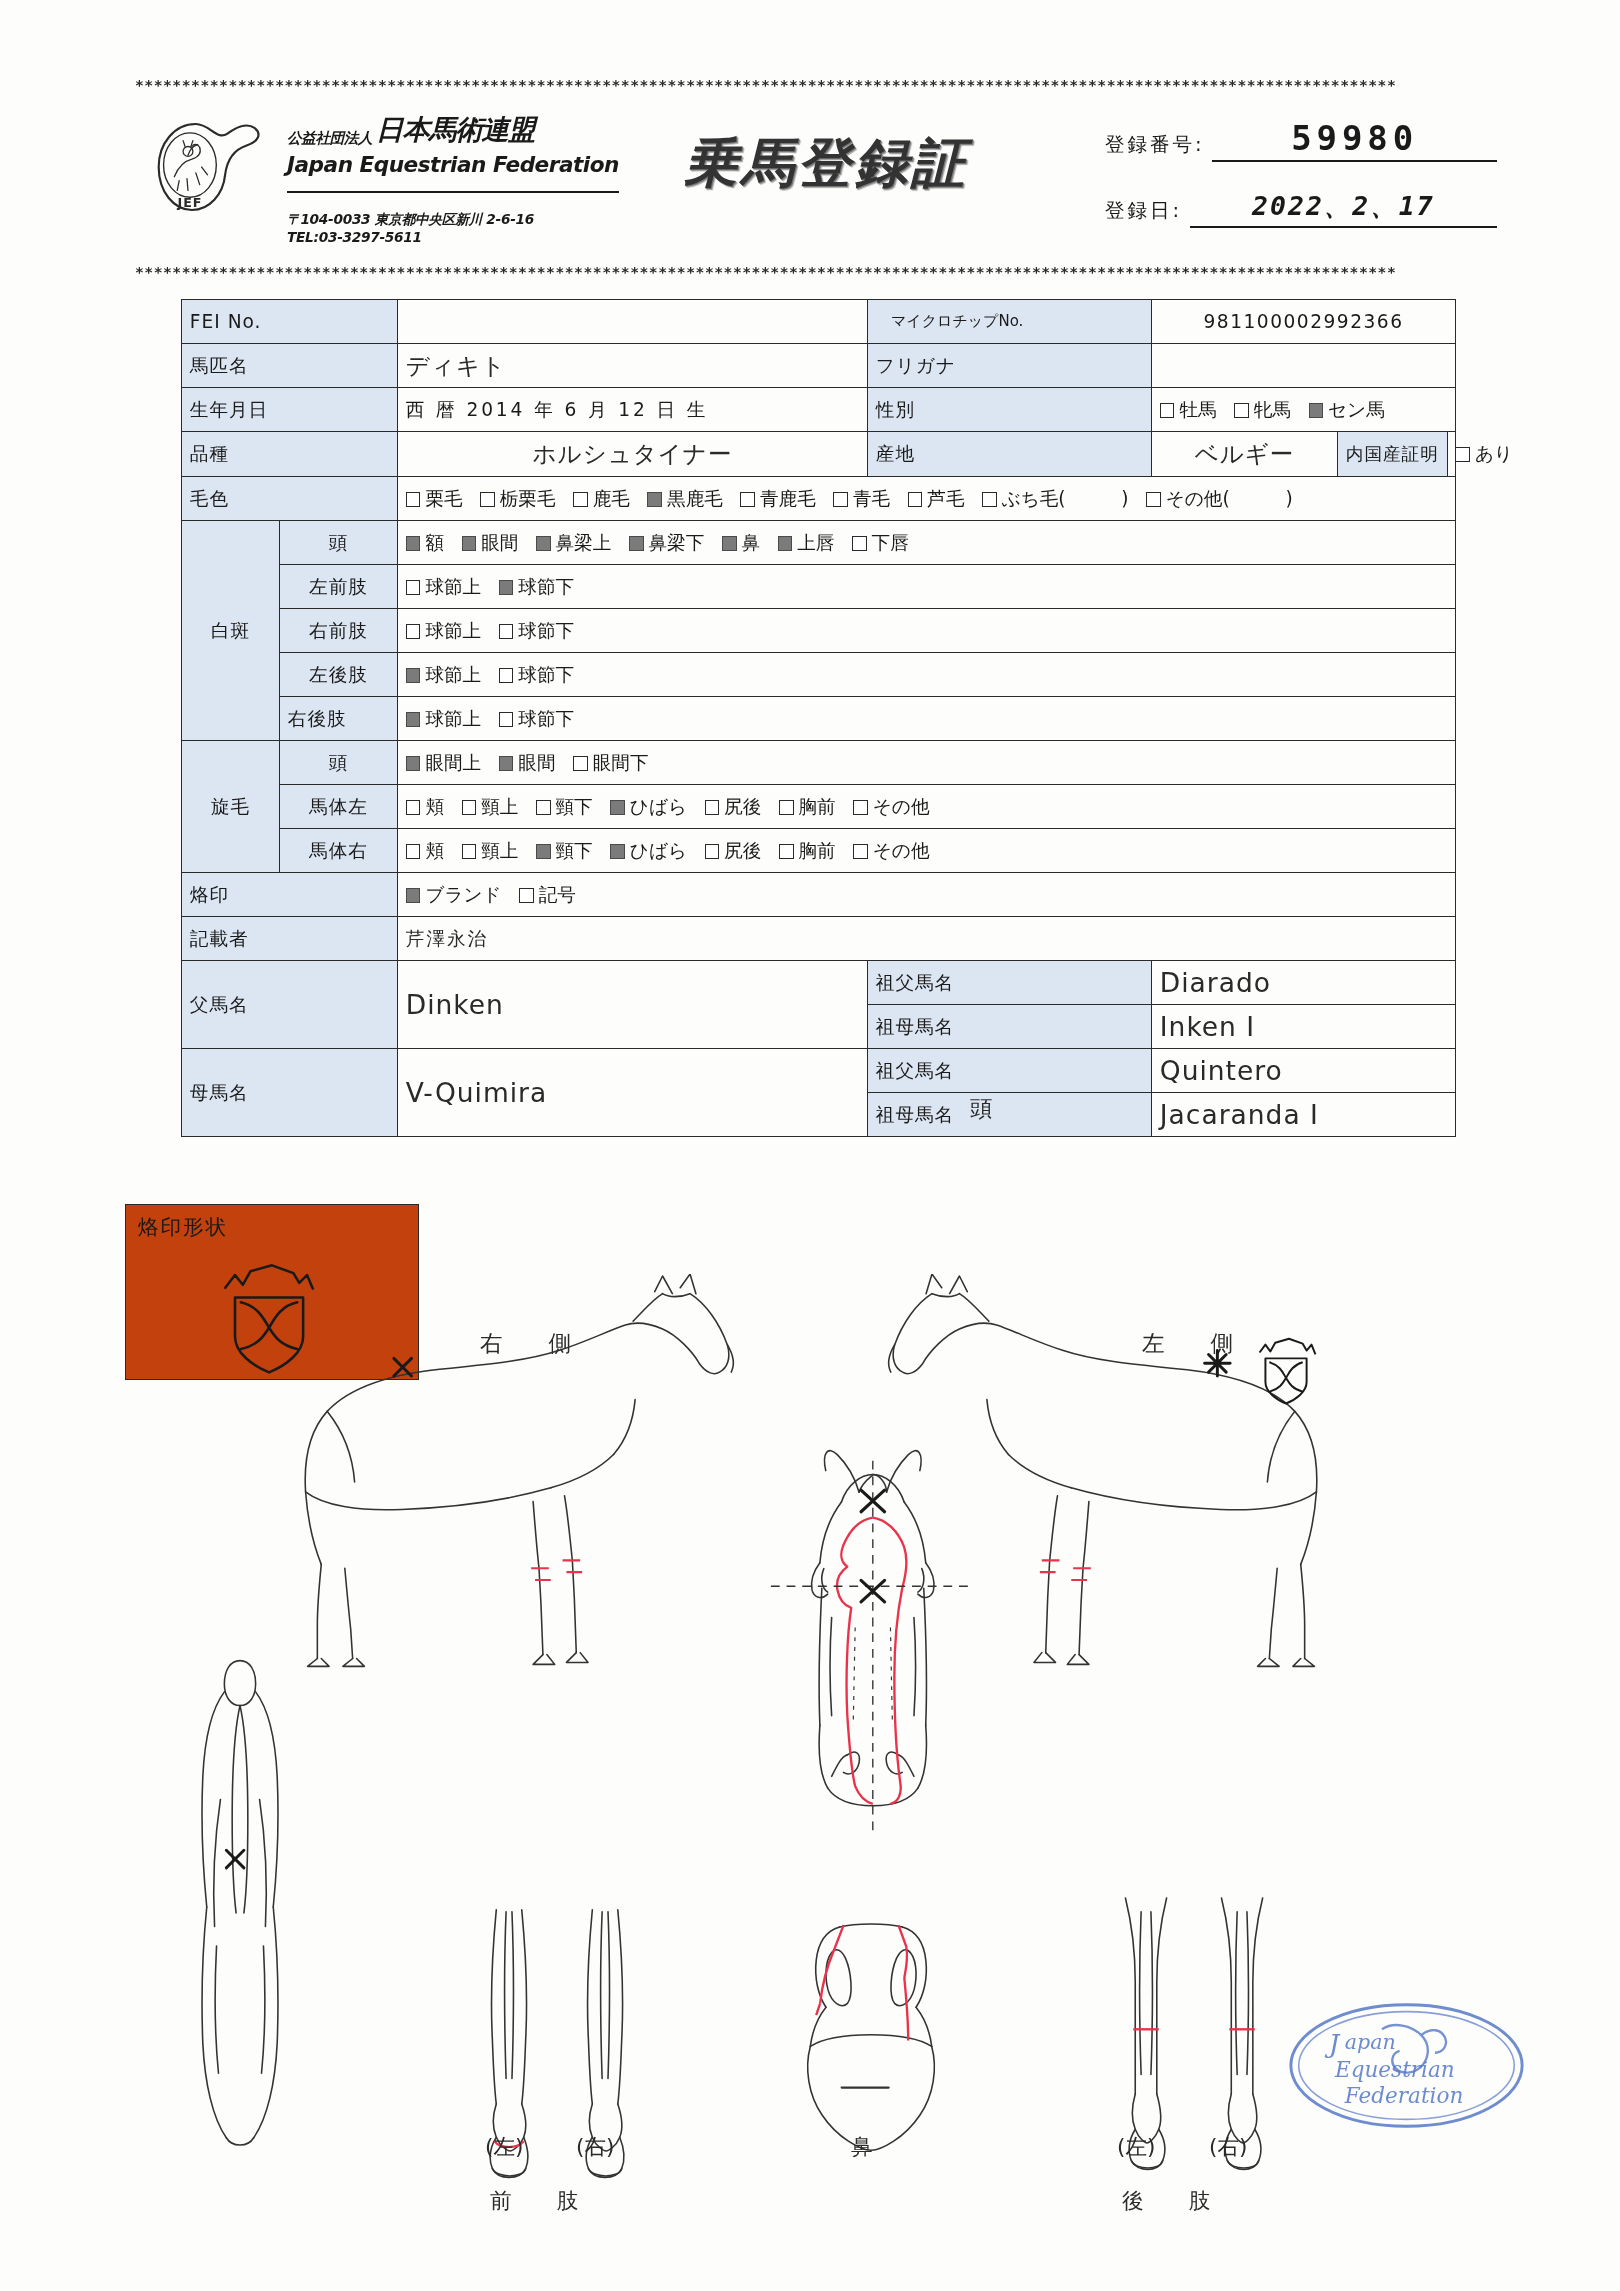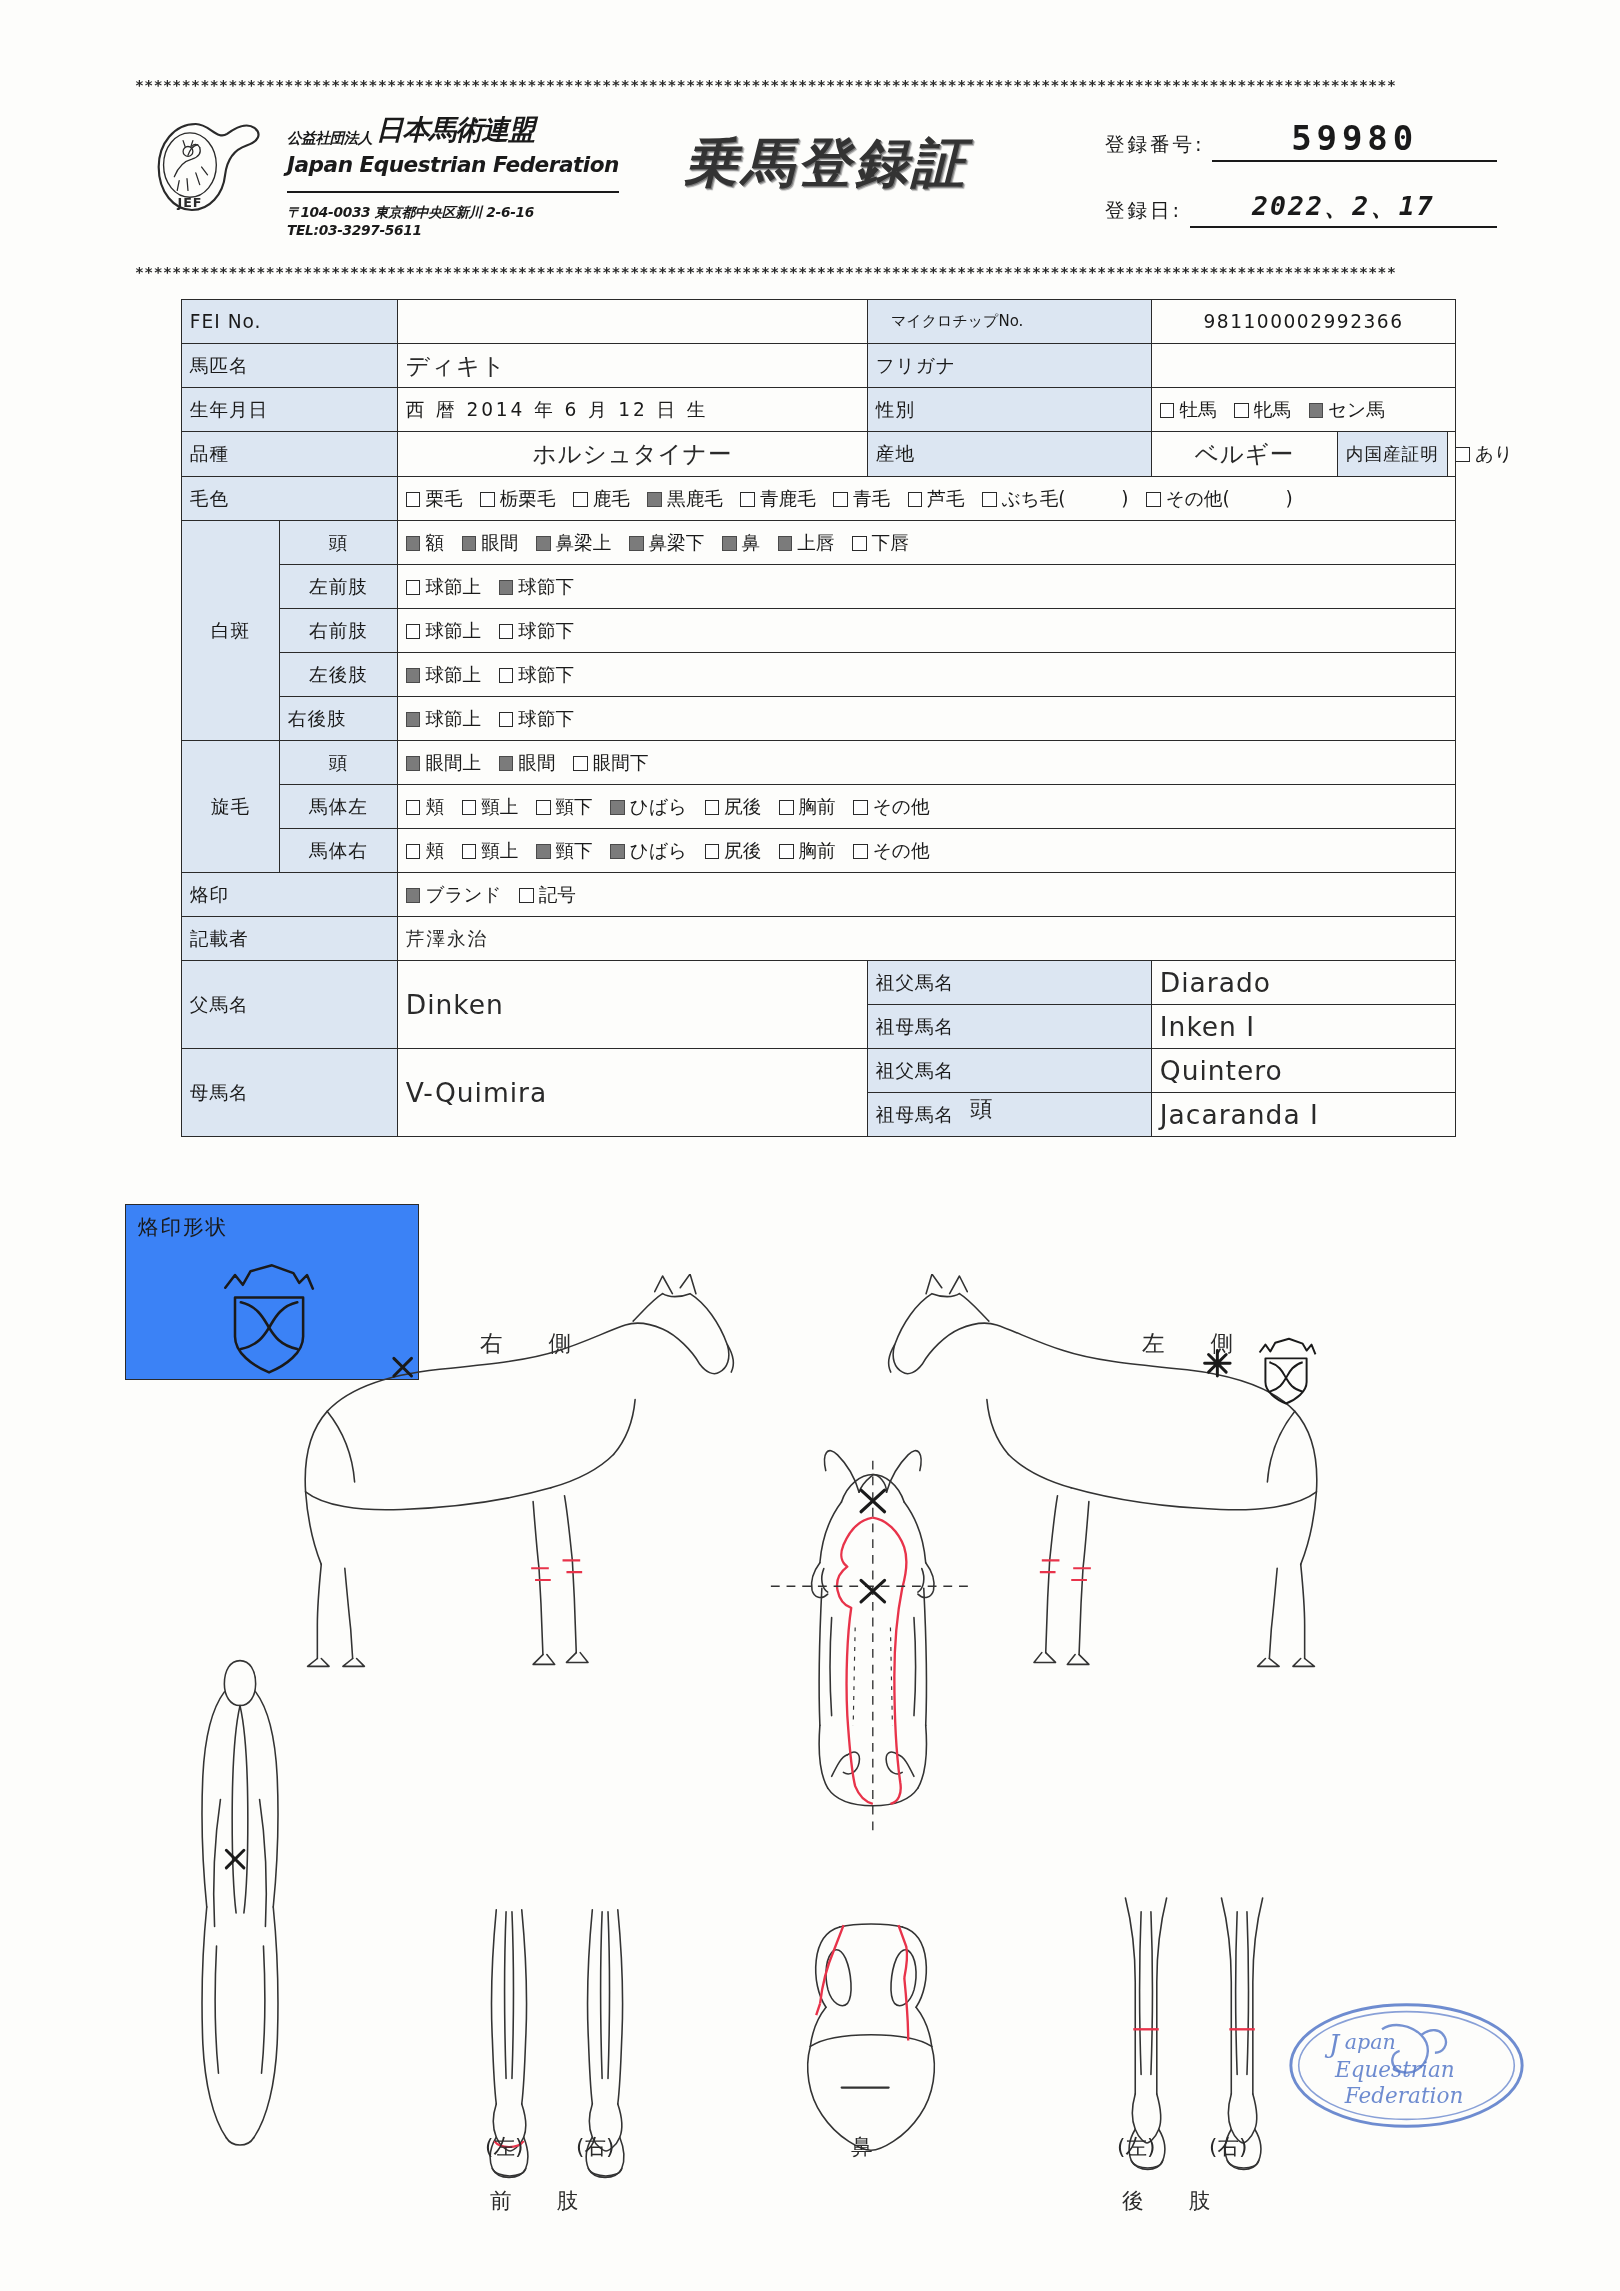--- a/index.html
+++ b/index.html
@@ -27,21 +27,21 @@
 
   
   .header { position:absolute; left:135px; top:108px; width:1362px; height:147px; }
   .jef-logo { position:absolute; left:9.8px; top:7.8px; width:127px; height:103px; }
   .org-block { position:absolute; left:152px; top:3.9px; width:333px; }
   .org-line1 { display:flex; align-items:flex-end; gap:3.9px; }
   .org-pref { font-size:14.7px; font-style:italic; font-weight:bold; letter-spacing:-0.5px; }
   .org-jp { font-size:27.4px; font-weight:bold; font-style:italic; letter-spacing:-1px; }
   .org-en { font-size:21.6px; font-style:italic; font-weight:bold; letter-spacing:-0.5px; margin-top:3.9px;
             border-bottom:2px solid #1a1a1a; padding-bottom:14px; display:inline-block; }
-  .org-addr { font-size:13.7px; font-style:italic; font-weight:bold; letter-spacing:-0.3px; margin-top:10px; line-height:1.35; }
+  .org-addr { font-size:13.7px; font-style:italic; font-weight:bold; letter-spacing:-0.3px; margin-top:17px; line-height:1.35; }
 
   .doc-title {
     position:absolute; left:549px; top:19.6px;
     font-size:53px; font-weight:bold; font-style:italic;
     letter-spacing:3.9px;
     color:#333;
     text-shadow:1px 1px 0 #777, 2px 2px 1px #aaa;
   }
 
   .regbox { position:absolute; right:0px; top:9.8px; width:392px; }
@@ -82,21 +82,21 @@
   
   .cb { display:inline-block; width:14.7px; height:14.7px; border:1.6px solid #2a2a2a;
         vertical-align:-2px; margin-right:4.9px; background:#fff; }
   .cb.on { background:#7b7b7b; border-color:#4a4a4a; }
   .opt { display:inline-block; white-space:nowrap; margin-right:17.6px; font-size:18.6px; }
   .opt:last-child { margin-right:0; }
 
   
   .brandbox {
     position:absolute; left:125px; top:1204px; width:294px; height:176px;
-    border:1.5px solid #2a2a2a; background:#3b82f6;
+    border:1.5px solid #2a2a2a; background:#c2410c;
   }
   .brandbox .cap { position:absolute; left:11.8px; top:7.8px; font-size:20.6px; letter-spacing:2px; }
 
   
   .diagram { position:absolute; left:0; top:1245px; width:1620px; height:980px; }
   .dlabel { position:absolute; font-size:22.5px; letter-spacing:11.8px; color:#2a2a2a; }
 
   .stamp {
     position:absolute; left:1284px; top:1992px;
     width:245px; height:147px; pointer-events:none;

